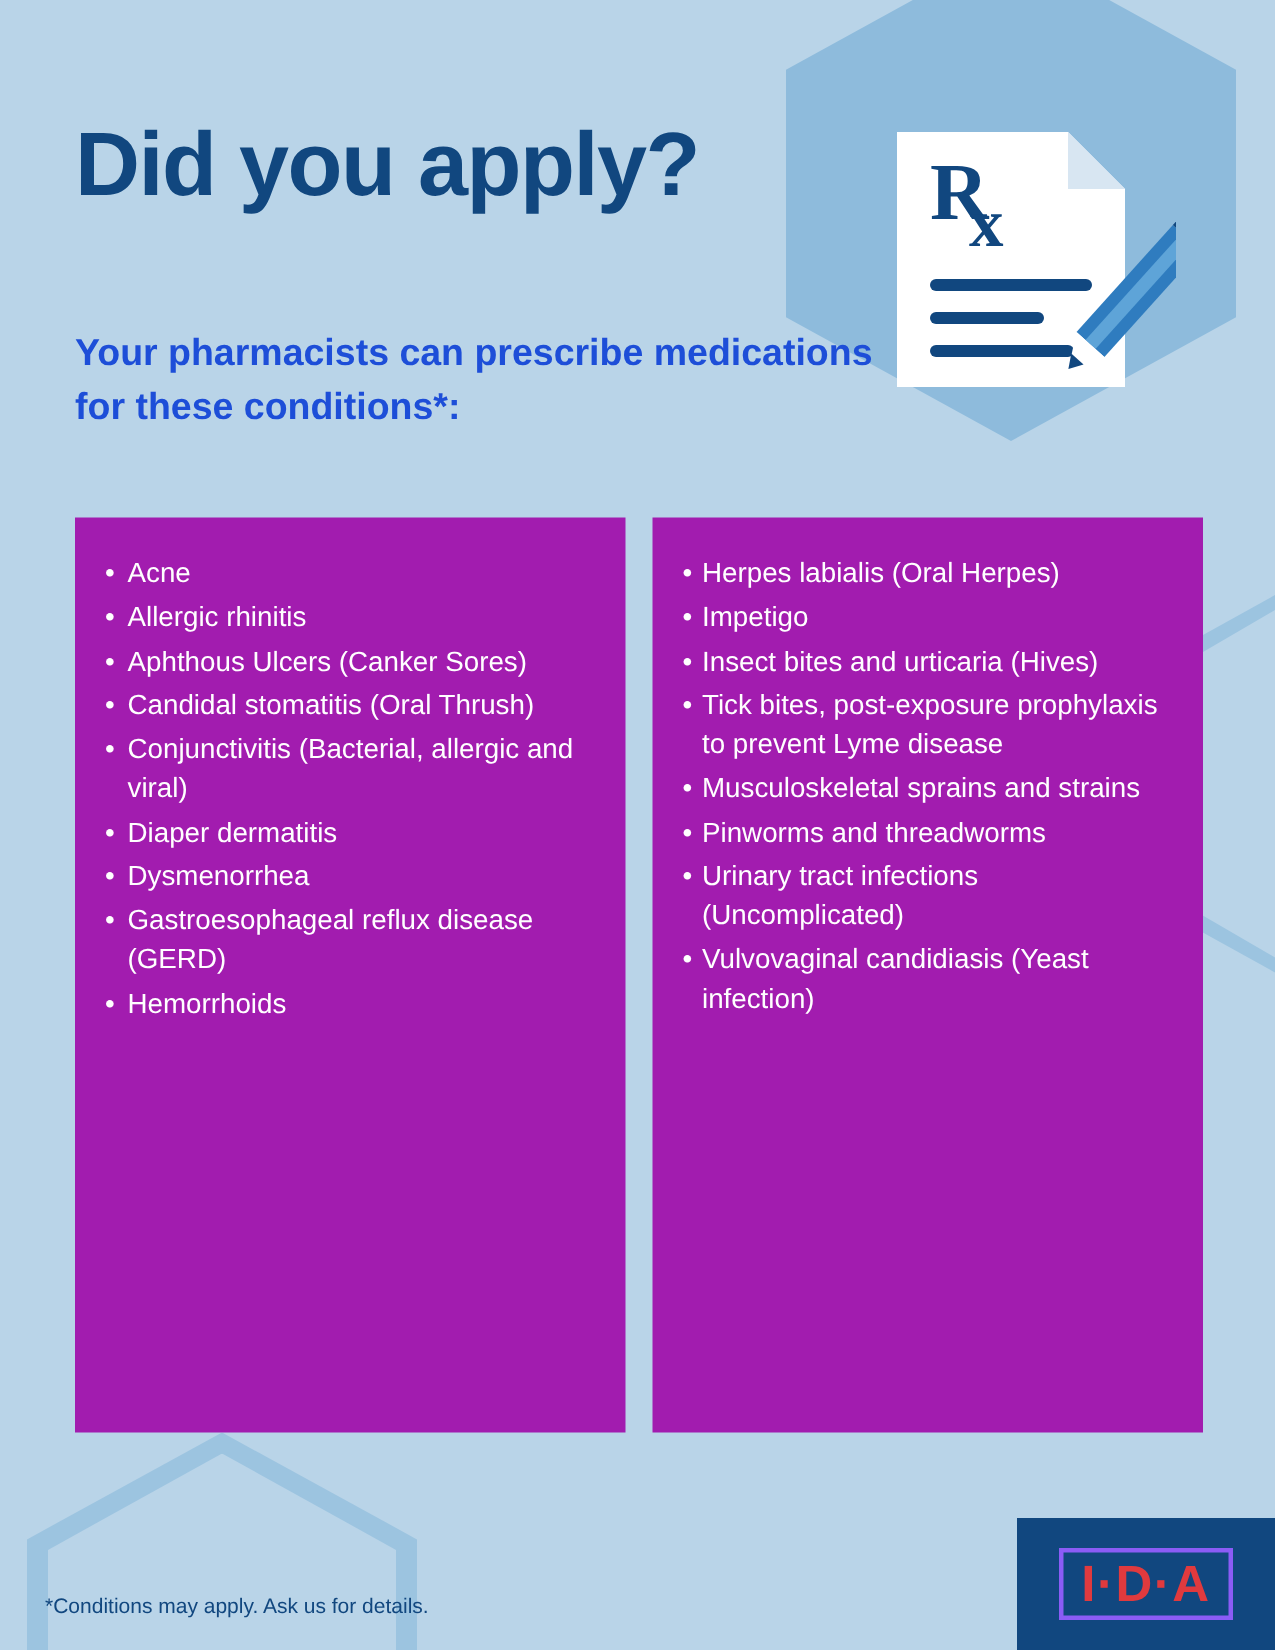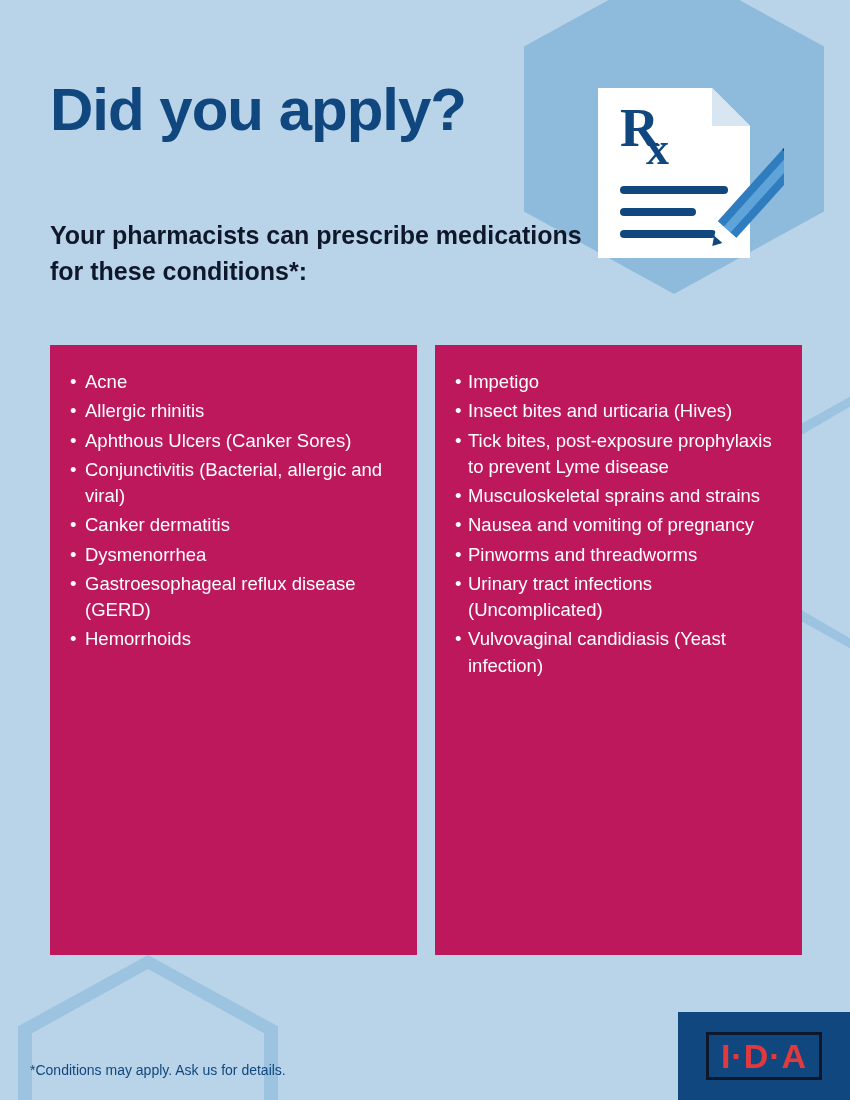--- a/index.html
+++ b/index.html
@@ -74,21 +74,21 @@
     letter-spacing: -1px;
     line-height: 1;
   }
   .subhead {
     position: absolute;
     left: 50px;
     top: 218px;
     width: 540px;
     font-size: 25px;
     font-weight: bold;
-    color: #0f172a;
+    color: #1d4ed8;
     line-height: 1.42;
   }
 
   
   .rx-art {
     position: absolute;
     top: 82px;
     right: 66px;
     width: 190px;
     height: 185px;
@@ -97,21 +97,21 @@
   
   .panels {
     position: absolute;
     left: 50px;
     top: 345px;
     width: 752px;
     display: flex;
     gap: 18px;
   }
   .panel {
-    background: #be185d;
+    background: #a21caf;
     width: 367px;
     height: 610px;
     box-sizing: border-box;
     padding: 24px 18px 10px 18px;
   }
   .panel ul {
     list-style: none;
     margin: 0;
     padding: 0;
   }
@@ -149,21 +149,21 @@
     right: 0;
     bottom: 0;
     width: 172px;
     height: 88px;
     background: #11477f;
     display: flex;
     align-items: center;
     justify-content: center;
   }
   .logo-inner {
-    border: 3px solid #0f172a;
+    border: 3px solid #8b5cf6;
     padding: 4px 12px;
     display: flex;
     align-items: center;
     justify-content: center;
   }
   .logo-text {
     color: #e03a3e;
     font-size: 34px;
     font-weight: bold;
     letter-spacing: 1px;
@@ -206,34 +206,35 @@
     </g>
   </svg>
 </div>
 
 <div class="panels">
   <div class="panel panel-left">
     <ul>
       <li>Acne</li>
       <li>Allergic rhinitis</li>
       <li>Aphthous Ulcers (Canker Sores)</li>
+      <li>Candidal stomatitis (Oral Thrush)</li>
       <li>Conjunctivitis (Bacterial, allergic and viral)</li>
-      <li>Canker dermatitis</li>
+      <li>Diaper dermatitis</li>
       <li>Dysmenorrhea</li>
       <li>Gastroesophageal reflux disease (GERD)</li>
       <li>Hemorrhoids</li>
     </ul>
   </div>
   <div class="panel panel-right">
     <ul>
+      <li>Herpes labialis (Oral Herpes)</li>
       <li>Impetigo</li>
       <li>Insect bites and urticaria (Hives)</li>
       <li>Tick bites, post-exposure prophylaxis to prevent Lyme disease</li>
       <li>Musculoskeletal sprains and strains</li>
-      <li>Nausea and vomiting of pregnancy</li>
       <li>Pinworms and threadworms</li>
       <li>Urinary tract infections (Uncomplicated)</li>
       <li>Vulvovaginal candidiasis (Yeast infection)</li>
     </ul>
   </div>
 </div>
 
 <div class="footnote">*Conditions may apply. Ask us for details.</div>
 
 <div class="logo">

